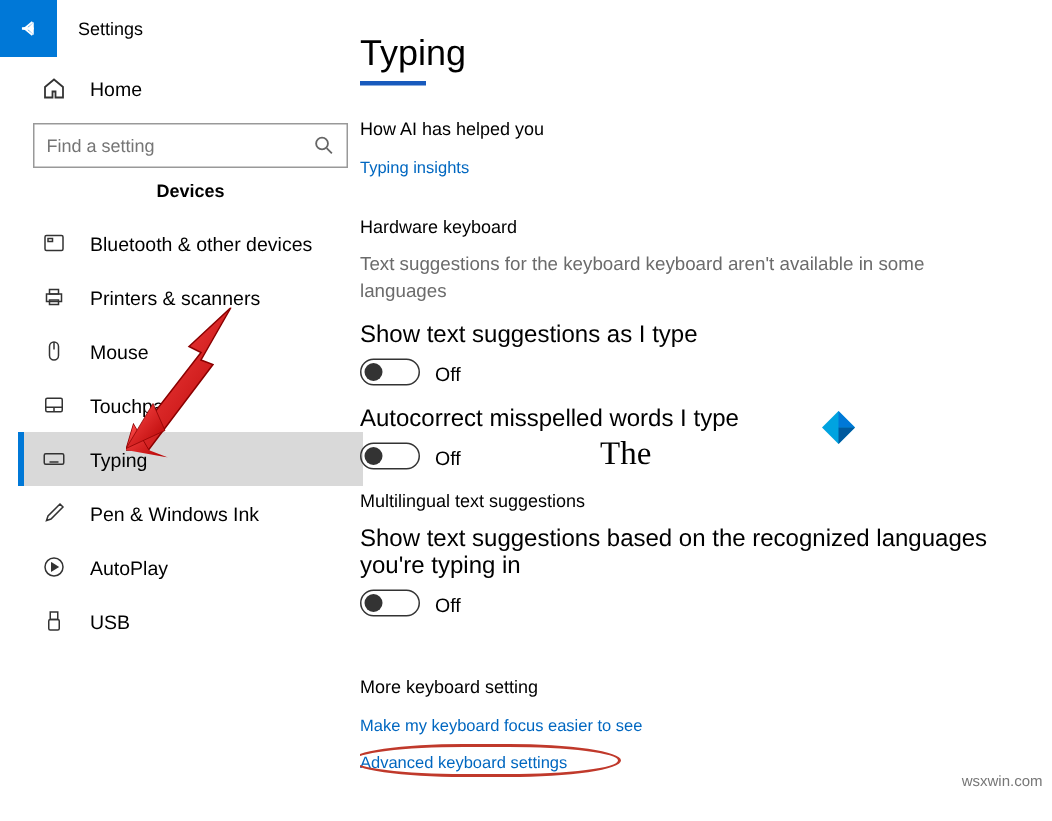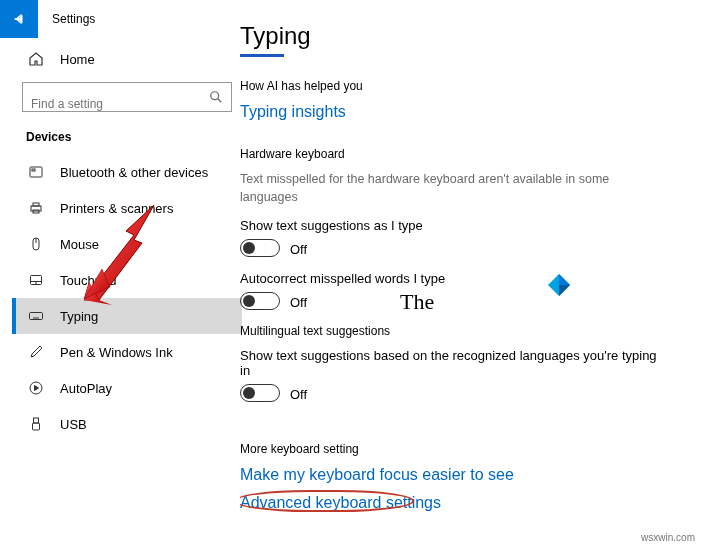--- a/index.html
+++ b/index.html
@@ -41,44 +41,45 @@
     padding-top: 4px;
   }
   .home-row {
     display: flex; align-items: center;
     height: 34px; padding: 0 14px;
     font-size: 13px;
     cursor: pointer;
   }
   .home-row .icon { width: 20px; margin-right: 14px; display:flex;justify-content:center;align-items:center;}
   .search-box {
-    margin: 6px 10px 12px 10px;
+    margin: 6px 10px 2px 10px;
     height: 30px;
     border: 1px solid #999;
     background: #fff;
-    display: flex; align-items: flex-end;
+    display: flex; align-items: center;
     padding: 0 8px;
     position: relative;
   }
   .search-box input {
     border: none; outline: none;
     width: 100%; font-size: 12px;
     font-family: inherit;
     color: #666;
     background: transparent;
   }
   .search-box .search-icon {
     position: absolute; right: 8px; top: 50%; transform: translateY(-50%);
     width: 14px; height: 14px;
     color: #666;
   }
   .section-label {
     font-weight: 600;
     font-size: 12px;
     padding: 6px 14px 10px 14px;
+    text-align: center;
   }
   .nav-item {
     display: flex; align-items: center;
     height: 36px; padding: 0 14px;
     font-size: 13px;
     cursor: pointer;
     position: relative;
   }
   .nav-item .icon { width: 20px; margin-right: 14px; display:flex;justify-content:center;align-items:center; color:#333;}
   .nav-item.active { background: #d9d9d9; }
@@ -101,33 +102,33 @@
     width: 44px; height: 3px; background:#185abd; margin-bottom: 22px;
   }
   .content h2 {
     font-size: 12px;
     font-weight: 400;
     margin-top: 8px;
     margin-bottom: 10px;
   }
   .link {
     color: #0067c0;
-    font-size: 16px;
+    font-size: 11px;
     cursor: pointer;
     display: inline-block;
   }
   .desc {
     color: #6b6b6b;
     font-size: 12.5px;
     margin-bottom: 12px;
     max-width: 420px;
     line-height: 1.4;
   }
   .setting-label {
-    font-size: 13px;
+    font-size: 16px;
     margin-bottom: 6px;
     margin-top: 4px;
   }
   .toggle-row {
     display:flex; align-items:flex-end;
     margin-bottom: 14px;
   }
   .toggle {
     width: 40px; height: 18px;
     border: 1px solid #333;
@@ -161,21 +162,21 @@
     line-height: 1.05;
     color: #000;
     pointer-events:none;
   }
   .watermark .square {
     position:absolute; left: 148px; top: -16px;
     width: 22px; height:22px;
   }
   .watermark-url {
     position:absolute;
-    right:6px; bottom:4px;
+    right:6px; bottom:20px;
     font-size:10px; color:#777;
     font-family: "Segoe UI", sans-serif;
   }
   
   .oval {
     position:absolute;
     border: 2px solid #c0392b;
     border-radius: 50% / 60%;
     width: 180px; height: 22px;
     left: -6px; top: -4px;
@@ -297,21 +298,21 @@
 <div class="content">
   <h1>Typing</h1>
   <div class="title-underline"></div>
 
   <h2>How AI has helped you</h2>
   <span class="link">Typing insights</span>
 
   <div class="section-gap"></div>
 
   <h2>Hardware keyboard</h2>
-  <div class="desc">Text misspelled for the hardware keyboard aren't available in some languages</div>
+  <div class="desc">Text suggestions for the keyboard keyboard aren't available in some languages</div>
 
   <div class="setting-label">Show text suggestions as I type</div>
   <div class="toggle-row">
     <div class="toggle">
         <div class="knob"></div>
       </div>
     <span class="toggle-text">Off</span>
   </div>
 
   <div class="setting-label">Autocorrect misspelled words I type</div>

